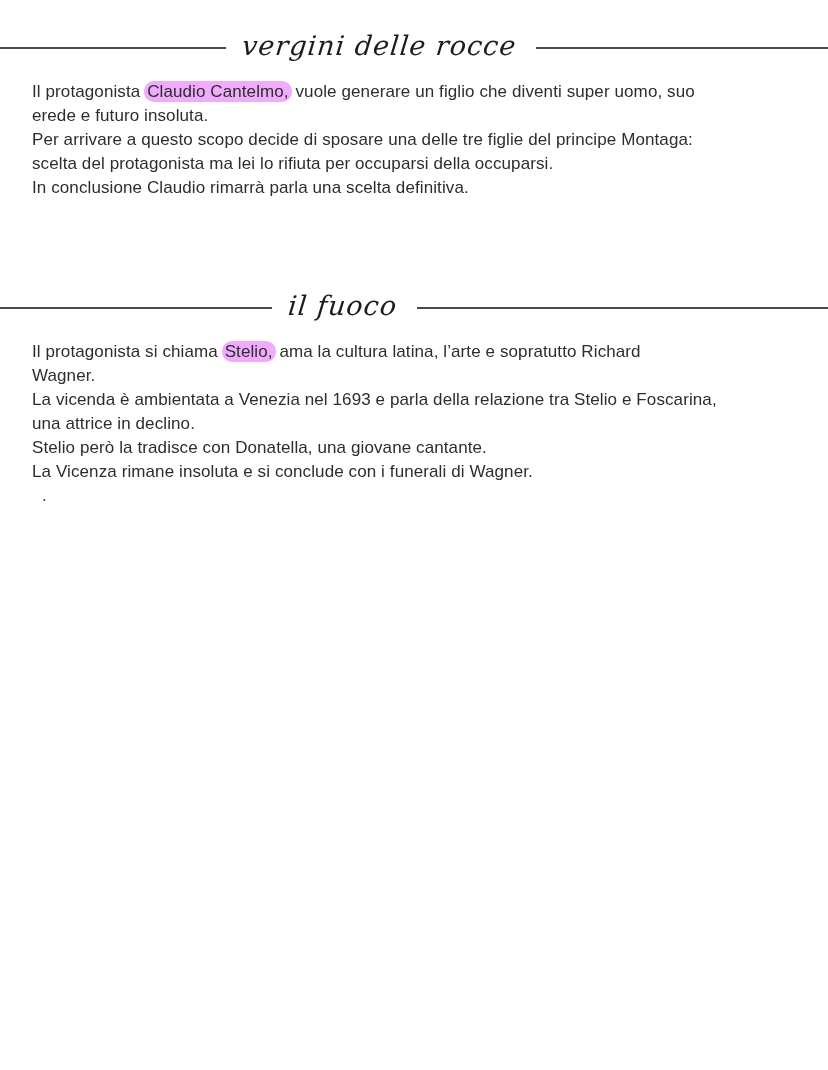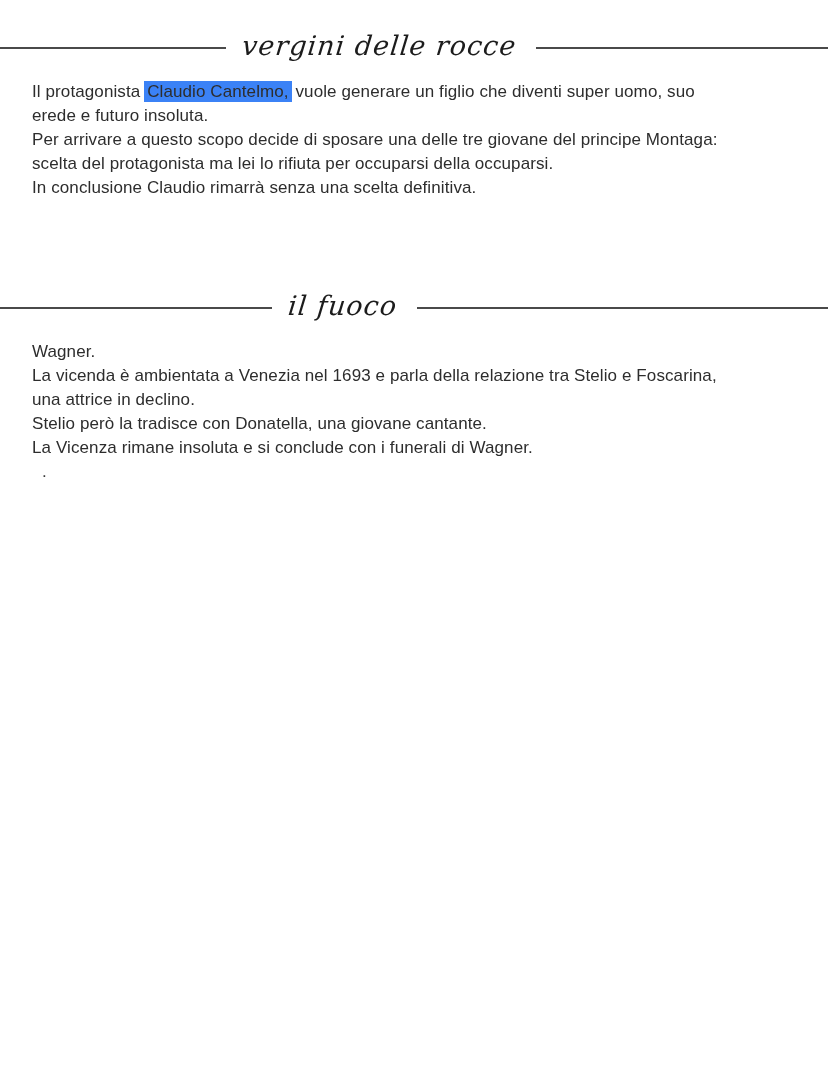--- a/index.html
+++ b/index.html
@@ -51,22 +51,22 @@
   .body {
     margin: 10px 34px 0 32px;
   }
   .line {
     font-size: 17px;
     line-height: 24px;
     letter-spacing: 0.1px;
     white-space: nowrap;
   }
   .hl {
-    background: #3b82f6;
-    border-radius: 0;
+    background: #f0abfc;
+    border-radius: 10px;
     padding: 1px 3px;
     margin: 0 -1px;
   }
   .stray-dot {
     padding-left: 10px;
     color: #3a3a3a;
   }
 </style>
 </head>
 <body>
@@ -75,33 +75,34 @@
   <div id="sections">
   <section class="section section-0">
     <div class="divider">
       <span class="rule rule-left"></span>
       <span class="script-heading">vergini delle rocce</span>
       <span class="rule rule-right"></span>
     </div>
     <div class="body">
           <div class="line"><span>Il protagonista </span><span class="hl">Claudio Cantelmo,</span><span> vuole generare un figlio che diventi super uomo, suo</span></div>
           <div class="line"><span>erede e futuro insoluta.</span></div>
-          <div class="line"><span>Per arrivare a questo scopo decide di sposare una delle tre giovane del principe Montaga:</span></div>
+          <div class="line"><span>Per arrivare a questo scopo decide di sposare una delle tre figlie del principe Montaga:</span></div>
           <div class="line"><span>scelta del protagonista ma lei lo rifiuta per occuparsi della occuparsi.</span></div>
-          <div class="line"><span>In conclusione Claudio rimarrà senza una scelta definitiva.</span></div>
+          <div class="line"><span>In conclusione Claudio rimarrà parla una scelta definitiva.</span></div>
         </div>
   </section>
 
   <section class="section section-1">
     <div class="divider">
       <span class="rule rule-left"></span>
       <span class="script-heading">il fuoco</span>
       <span class="rule rule-right"></span>
     </div>
     <div class="body">
+          <div class="line"><span>Il protagonista si chiama </span><span class="hl">Stelio,</span><span> ama la cultura latina, l’arte e sopratutto Richard</span></div>
           <div class="line"><span>Wagner.</span></div>
           <div class="line"><span>La vicenda è ambientata a Venezia nel 1693 e parla della relazione tra Stelio e Foscarina,</span></div>
           <div class="line"><span>una attrice in declino.</span></div>
           <div class="line"><span>Stelio però la tradisce con Donatella, una giovane cantante.</span></div>
           <div class="line"><span>La Vicenza rimane insoluta e si conclude con i funerali di Wagner.</span></div>
           <div class="line stray-dot"><span>.</span></div>
         </div>
   </section>
 </div>
 </main>

